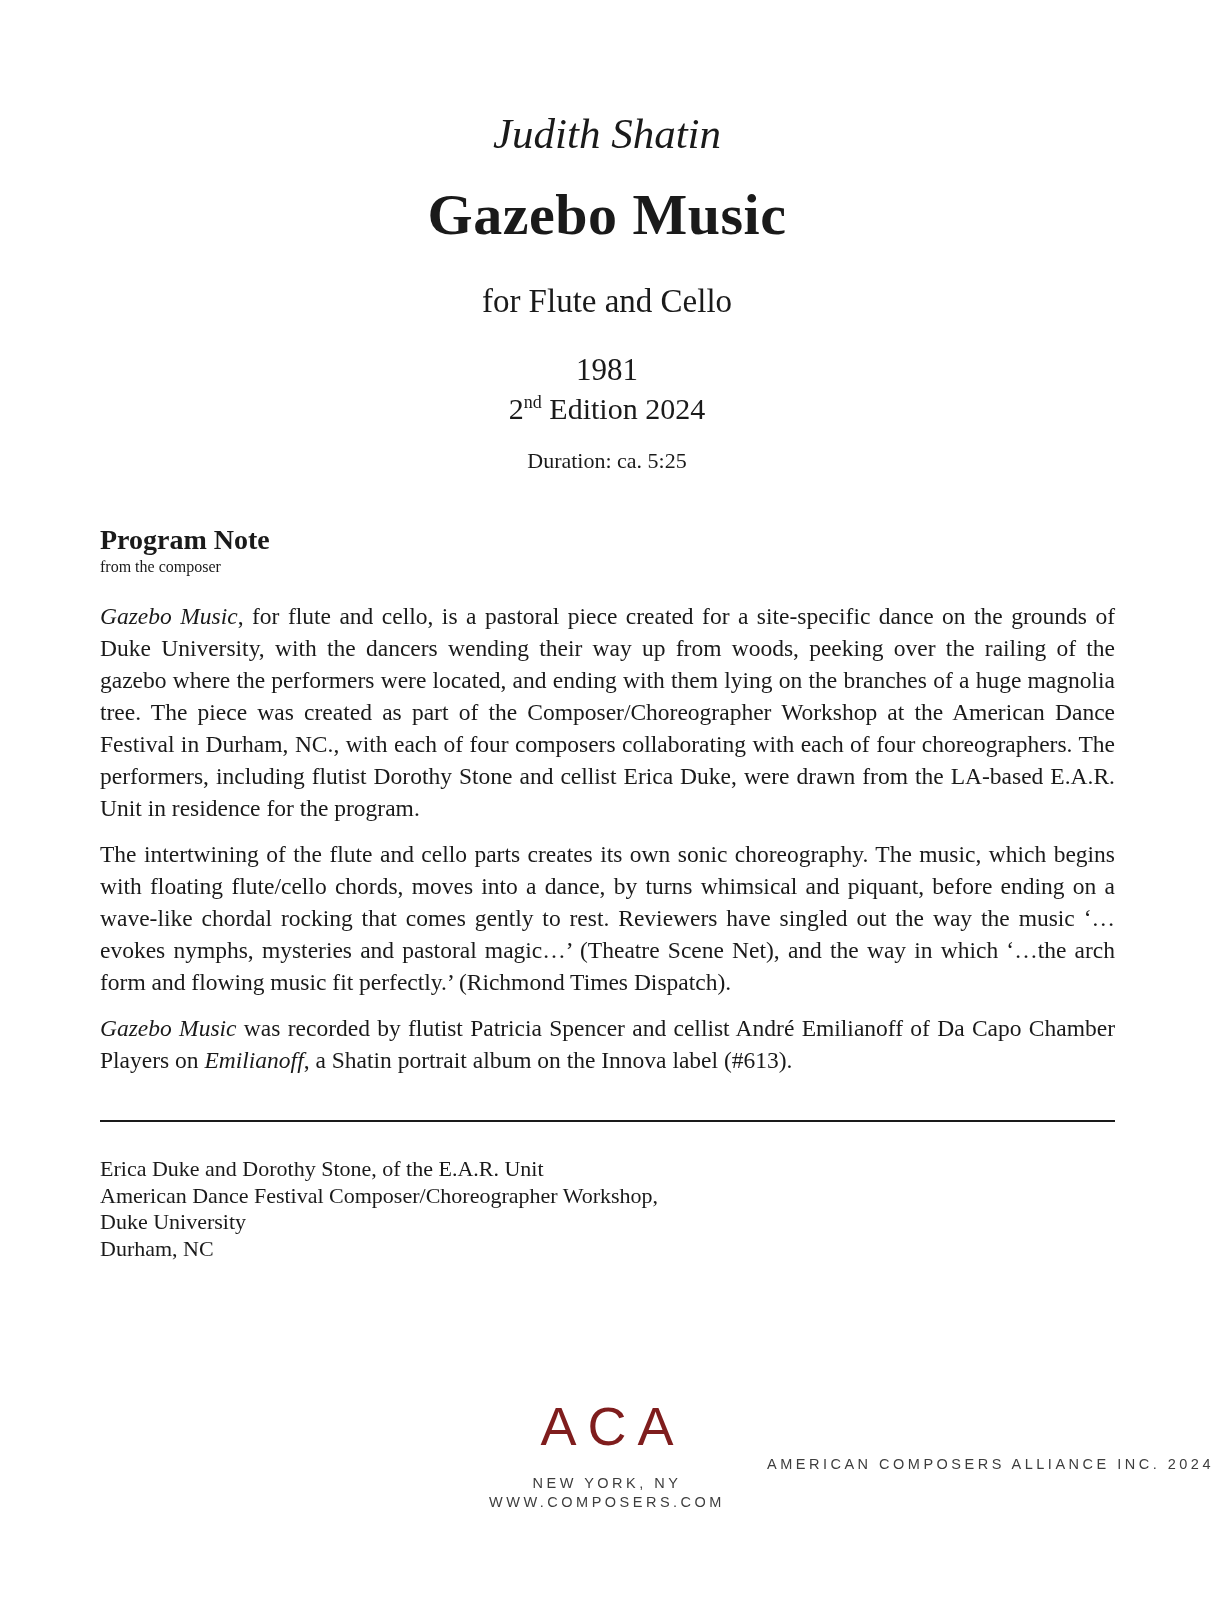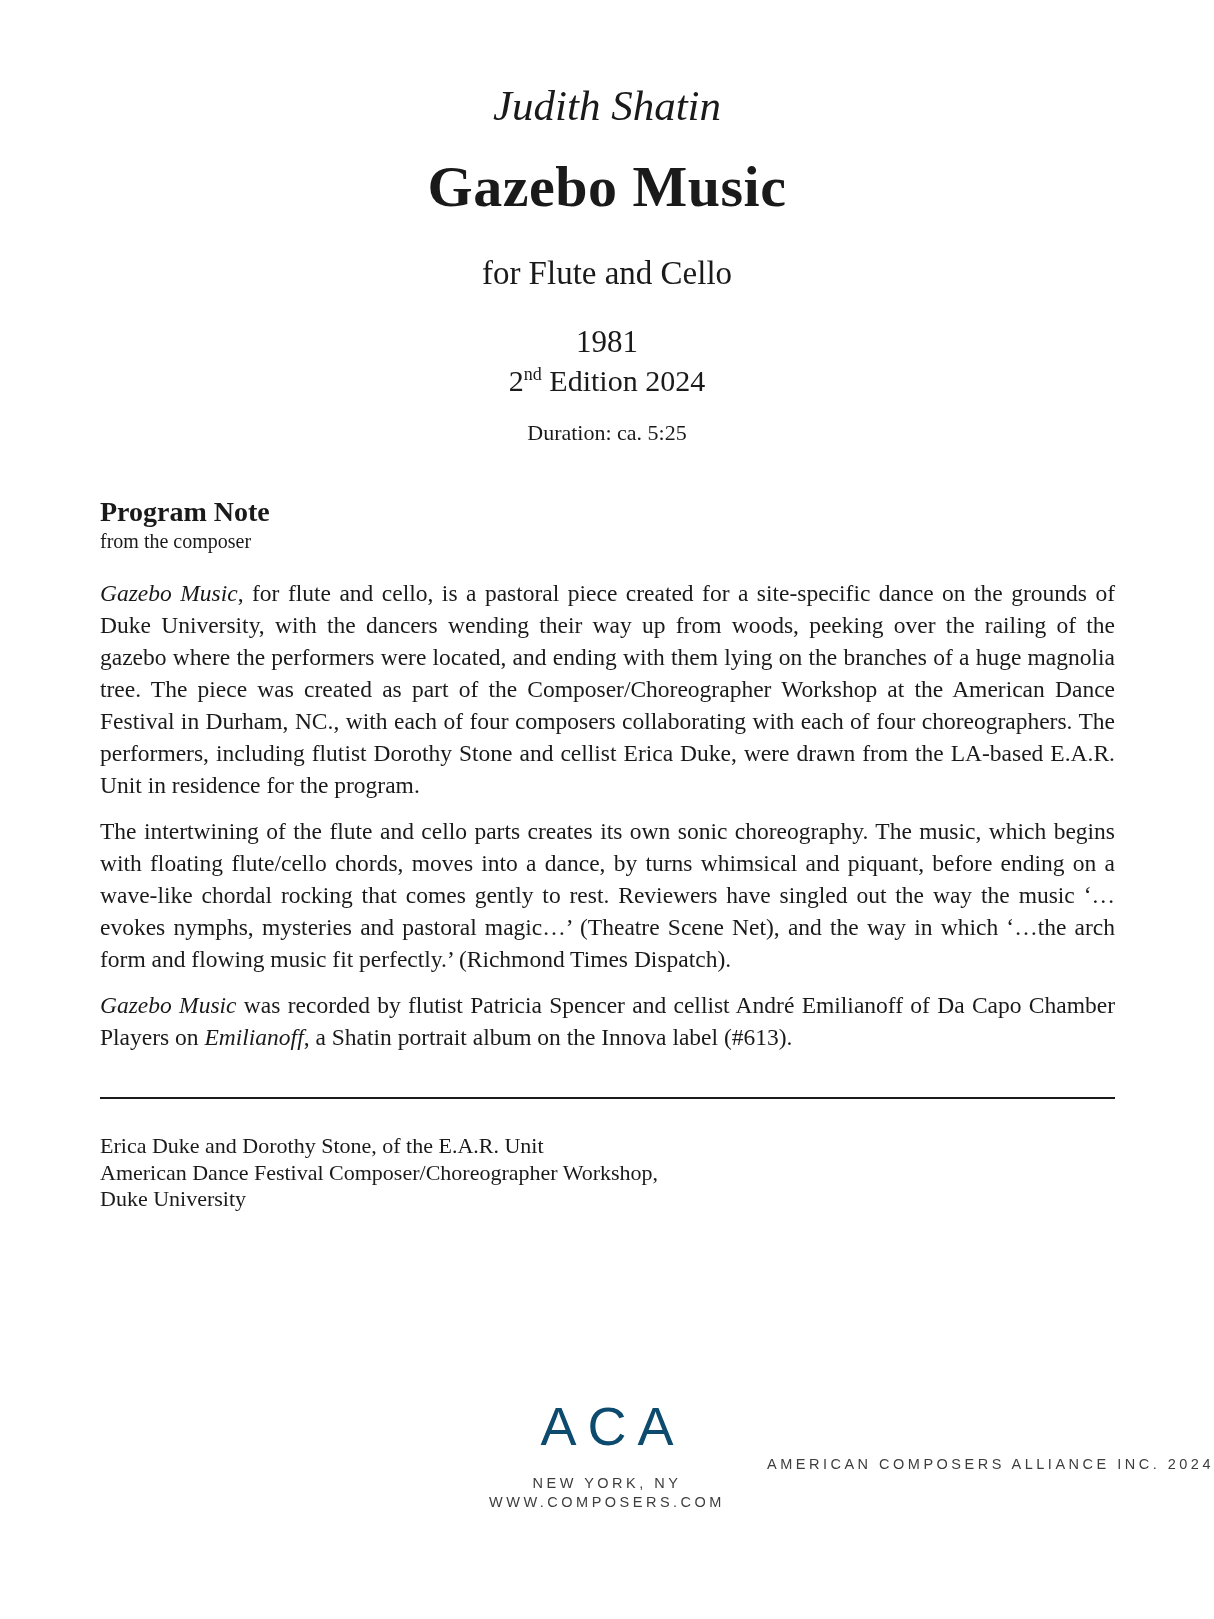--- a/index.html
+++ b/index.html
@@ -6,32 +6,32 @@
   .page {
     width: 1214px;
     height: 1619px;
     margin: 0 auto;
     background: #ffffff;
     color: #1a1a1a;
     font-family: "Liberation Serif", serif;
     position: relative;
     overflow: hidden;
   }
-  .title-block { text-align: center; padding-top: 80px; }
+  .title-block { text-align: center; padding-top: 108px; }
   .composer { font-style: italic; font-size: 43px; line-height: 1.2; }
   .work-title { font-size: 58px; font-weight: bold; line-height: 1.15; margin: 22px 0 0 0; letter-spacing: 0.5px; }
   .subtitle { font-size: 33px; margin-top: 34px; line-height: 1.2; }
   .year { font-size: 31px; margin-top: 30px; line-height: 1.15; }
   .edition { font-size: 30px; margin-top: 2px; line-height: 1.25; }
   .edition sup { font-size: 60%; line-height: 0; }
   .duration { font-size: 22px; margin-top: 20px; line-height: 1.25; }
 
   .note { margin: 48px 99px 0 100px; }
   .note-heading { font-size: 28px; font-weight: bold; margin: 0; line-height: 1.2; }
-  .note-byline { font-size: 20px; line-height: 1.2; margin-top: 1px; }
+  .note-byline { font-size: 16px; line-height: 1.2; margin-top: 1px; }
   .note p { font-size: 23.5px; line-height: 32px; text-align: justify; margin: 14px 0 0 0; }
   .note p.first { margin-top: 24px; }
   .note p .ital { font-style: italic; }
 
   .divider {
     border: none;
     border-top: 2px solid #1a1a1a;
     margin: 44px 99px 0 100px;
   }
 
@@ -45,21 +45,21 @@
     right: 0;
     text-align: center;
     font-family: "Liberation Sans", sans-serif;
     color: #3d3d3d;
   }
   .aca-logo {
     font-size: 54px;
     font-weight: 300;
     letter-spacing: 11px;
     text-indent: 11px;
-    color: #0c4a6e;
+    color: #7f1d1d;
     line-height: 1.05;
   }
   .footer-line { font-size: 14.5px; letter-spacing: 3.5px; line-height: 19px; }
   .footer-line.first { margin-top: 0; text-align: right; }
 </style>
 </head>
 <body>
 
 <div class="page">
 
@@ -82,20 +82,21 @@
 
     <p><span class="ital">Gazebo Music</span><span> was recorded by flutist Patricia Spencer and cellist André Emilianoff of Da Capo Chamber Players on </span><span class="ital">Emilianoff</span><span>, a Shatin portrait album on the Innova label (#613).</span></p>
   </div>
 
   <hr class="divider">
 
   <div class="premiere">
     <div class="premiere-line">Erica Duke and Dorothy Stone, of the E.A.R. Unit</div>
     <div class="premiere-line">American Dance Festival Composer/Choreographer Workshop,</div>
     <div class="premiere-line">Duke University</div>
+    <div class="premiere-line">Durham, NC</div>
   </div>
 
   <div class="footer">
     <div class="aca-logo">ACA</div>
     <div class="footer-line first">AMERICAN COMPOSERS ALLIANCE INC. 2024</div>
     <div class="footer-line">NEW YORK, NY</div>
     <div class="footer-line">WWW.COMPOSERS.COM</div>
   </div>
 
 </div>

